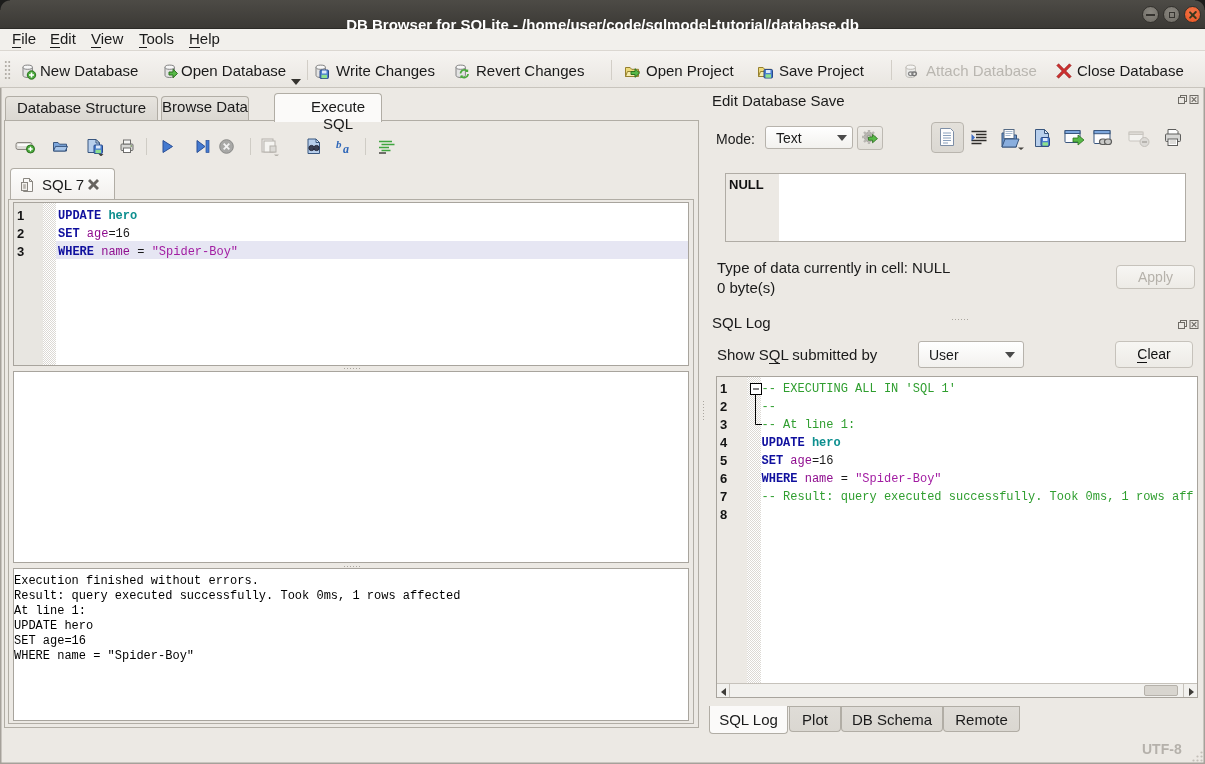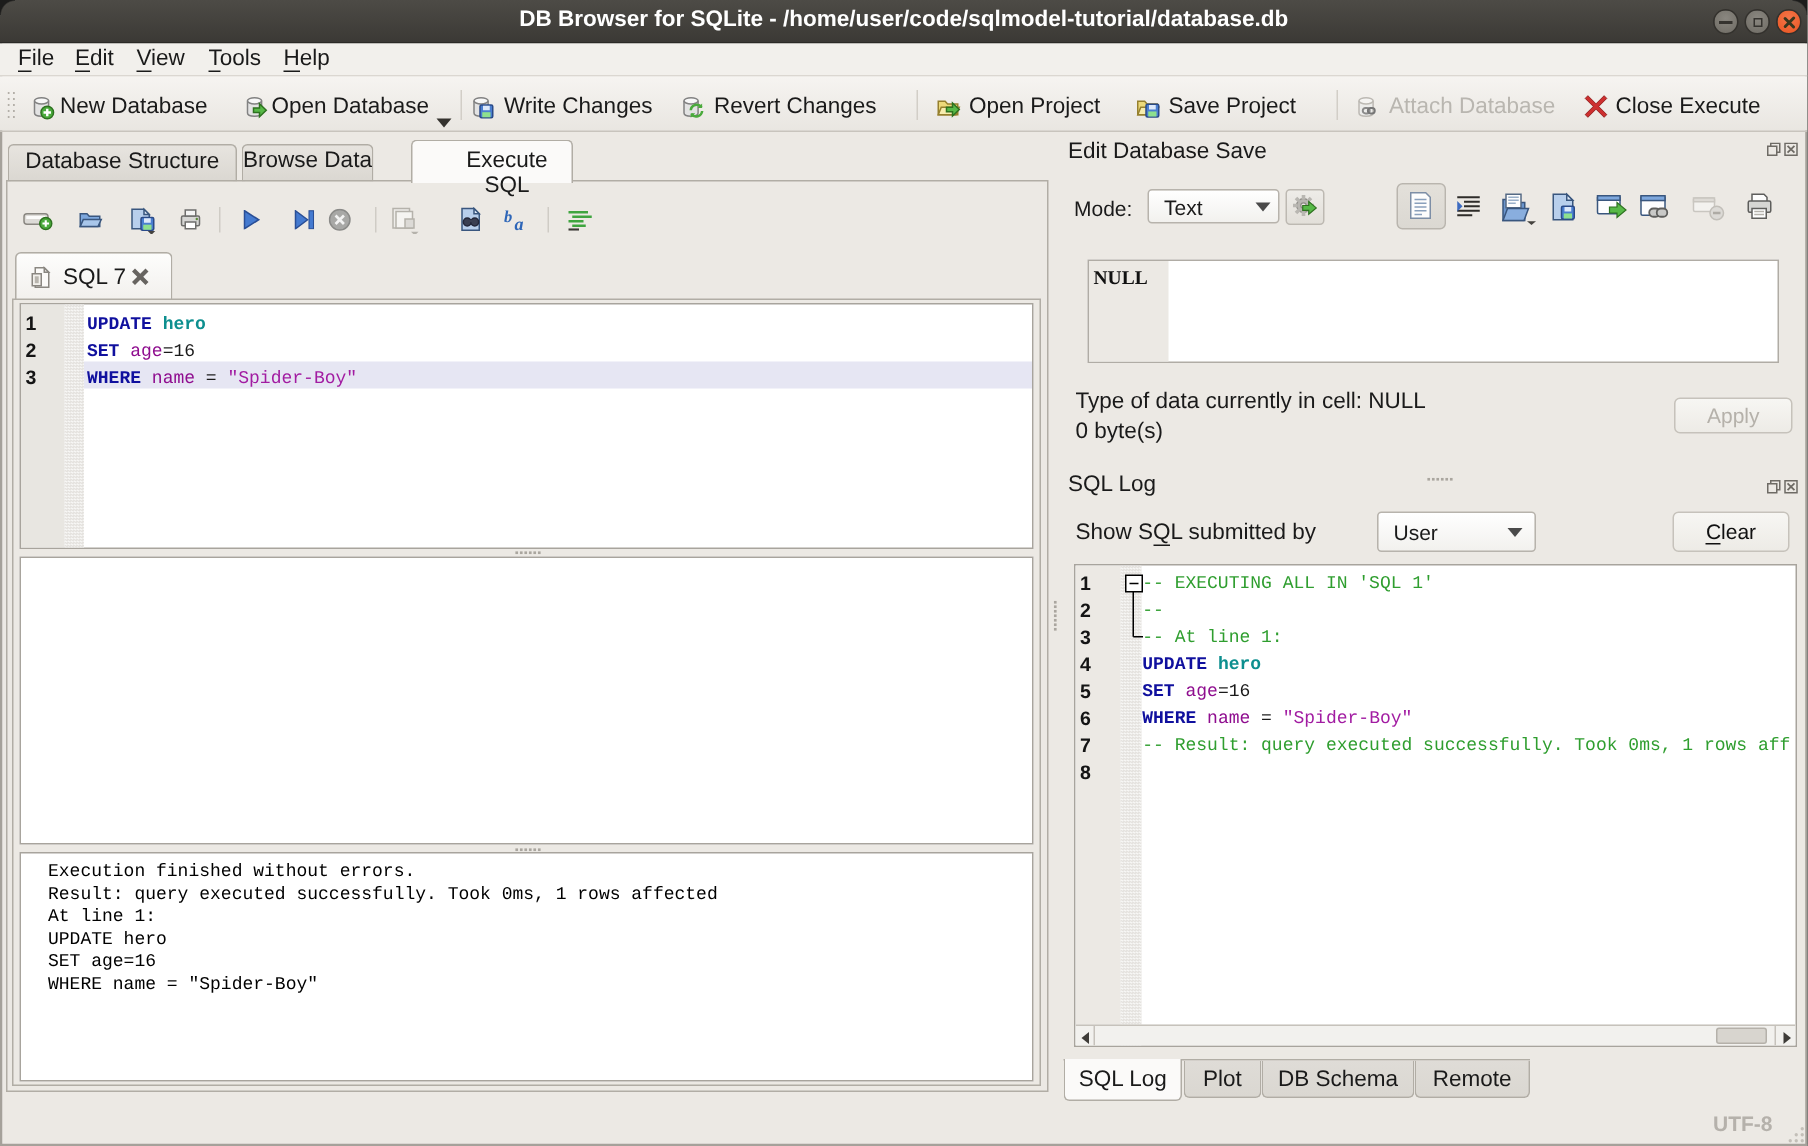--- a/index.html
+++ b/index.html
@@ -15,21 +15,21 @@
   position:absolute; top:0; width:10px; height:10px; z-index:50;
 }
 .abs { position:absolute; }
 
 #titlebar {
   position:absolute; left:0; top:0; width:1205px; height:29px;
   background:linear-gradient(#4d4b46, #3b3935);
   border-bottom:1px solid #2b2a27;
 }
 #title-text {
-  position:absolute; left:0; top:4px; width:100%; text-align:center;
+  position:absolute; left:0; top:16px; width:100%; text-align:center;
   color:#ffffff; font-size:15px; font-weight:bold; letter-spacing:0px;
 }
 .winbtn { position:absolute; top:6px; width:17px; height:17px; border-radius:50%; }
 #btn-min { left:1142px; background:radial-gradient(circle at 50% 35%, #8a8780, #6e6b64); border:1px solid #33312d; }
 #btn-max { left:1163px; background:radial-gradient(circle at 50% 35%, #8a8780, #6e6b64); border:1px solid #33312d; }
 #btn-close { left:1184px; background:radial-gradient(circle at 50% 35%, #f4764a, #e95420); border:1px solid #33312d; }
 #btn-min::after { content:""; position:absolute; left:3px; right:3px; top:7px; height:2px; background:#35332f; }
 #btn-max::after { content:""; position:absolute; left:4.5px; right:4.5px; top:4.5px; bottom:4.5px; border:1.6px solid #35332f; }
 #btn-close::before, #btn-close::after {
   content:""; position:absolute; left:3.2px; top:6.9px; width:9.5px; height:1.9px; background:#3a371e; border-radius:1px;
@@ -205,21 +205,21 @@
     <div class="titem" style="left:779px">Save Project</div>
     <div class="tsep" style="left:891px"></div>
     <svg class="ticon" style="left:903px" width="17" height="17">
         <use href="#cylgray"></use>
         <use href="#chain" x="5" y="7"></use>
       </svg>
     <div class="titem" style="left:926px;color:#b9b6b0">Attach Database</div>
     <svg class="ticon" style="left:1056px" width="16" height="16">
         <path d="M2.6 0.8 L8 6.2 L13.4 0.8 L15.2 2.6 L9.8 8 L15.2 13.4 L13.4 15.2 L8 9.8 L2.6 15.2 L0.8 13.4 L6.2 8 L0.8 2.6 z" fill="#cd2f2f" stroke="#8e1a1a" stroke-width="0.6"></path>
       </svg>
-    <div class="titem" style="left:1077px">Close Execute</div>
+    <div class="titem" style="left:1077px">Close Database</div>
   </div>
 
   <div class="mtab" style="left:5px; top:96px; width:153px; height:25px; padding-top:1.5px;">Database Structure</div>
   <div class="mtab" style="left:161px; top:96px; width:88px; height:25px; padding-top:1px;">Browse Data</div>
   <div class="mtab active" style="left:274px; top:93px; width:108px; height:29px; padding-top:4px;padding-left:20px;">Execute SQL</div>
 
   <div class="frame" id="frameA" style="left:4px; top:120px; width:695px; height:608px;"></div>
 
   <div id="sqltoolbar" class="abs" style="left:0px; top:138px; width:699px; height:20px;">
     <svg class="abs" style="left:15px;top:2px" width="22" height="14">
@@ -303,21 +303,21 @@
   </div>
 
   <div class="abs" style="left:343px; top:367px; width:18px; height:3px;
        background-image:radial-gradient(#aaa69f 40%, transparent 45%); background-size:3px 3px;"></div>
   <div class="abs" style="left:343px; top:565px; width:18px; height:3px;
        background-image:radial-gradient(#aaa69f 40%, transparent 45%); background-size:3px 3px;"></div>
 
   <div class="pane" style="left:13px; top:371px; width:676px; height:192px;"></div>
 
   <div class="pane" style="left:13px; top:568px; width:676px; height:153px;">
-    <div class="abs code" style="left:18px; top:5px; line-height:15px; color:#000;">Execution finished without errors.<br>Result: query executed successfully. Took 0ms, 1 rows affected<br>At line 1:<br>UPDATE hero<br>SET age=16<br>WHERE name = "Spider-Boy"</div>
+    <div class="abs code" style="left:0; top:5px; line-height:15px; color:#000;">Execution finished without errors.<br>Result: query executed successfully. Took 0ms, 1 rows affected<br>At line 1:<br>UPDATE hero<br>SET age=16<br>WHERE name = "Spider-Boy"</div>
   </div>
 
   <div class="abs" style="left:702px; top:400px; width:3px; height:21px;
        background-image:radial-gradient(#aaa69f 40%, transparent 45%); background-size:3px 3px;"></div>
 
   <div class="abs" style="left:712px; top:91.5px; font-size:15px;">Edit Database Save</div>
   <svg class="abs" style="left:1178px; top:95px;" width="21" height="10">
       <use href="#dockfloat"></use>
       <use href="#dockclose" x="11.5" y="0"></use>
     </svg>
@@ -383,21 +383,21 @@
         <path d="M14 11 h5" stroke="#aeaba5" stroke-width="1.6"></path>
       </svg>
     <svg class="abs" style="left:1163px; top:128px" width="21" height="20">
         <path d="M5 6 v-4.5 h8 l2 2 v2.5" fill="#fdfdfd" stroke="#5e5e5c"></path>
         <rect x="2.5" y="6" width="15" height="7.5" rx="1" fill="#d6d6d4" stroke="#5e5e5c"></rect>
         <rect x="5" y="11" width="9.5" height="6.5" fill="#ffffff" stroke="#5e5e5c"></rect>
         <path d="M6.5 13 h6.5 M6.5 15 h6.5" stroke="#b5b2ac" stroke-width="0.9"></path>
       </svg>
   </div>
 
-  <div class="abs" style="left:725px; top:173px; width:461px; height:69px; border:1px solid #b0aca5; background:#fff;font-family:Liberation Serif, serif;">
+  <div class="abs" style="left:725px; top:173px; width:461px; height:69px; border:1px solid #b0aca5; background:#fff;">
     <div class="abs" style="left:0; top:0; width:53px; height:67px; background:#ece9e4;"></div>
     <div class="abs" style="left:3px; top:2.5px; font-size:13px; font-weight:bold; color:#111;">NULL</div>
   </div>
 
   <div class="abs" style="left:717px; top:258.5px; font-size:15px;">Type of data currently in cell: NULL</div>
   <div class="abs" style="left:717px; top:279px; font-size:15px;">0 byte(s)</div>
   <div class="btn" style="left:1116px; top:265px; width:79px; height:24px; color:#b5b1aa; padding-top:3px;">Apply</div>
 
   <div class="abs" style="left:951px; top:318px; width:18px; height:3px;
        background-image:radial-gradient(#aaa69f 40%, transparent 45%); background-size:3px 3px;"></div>

